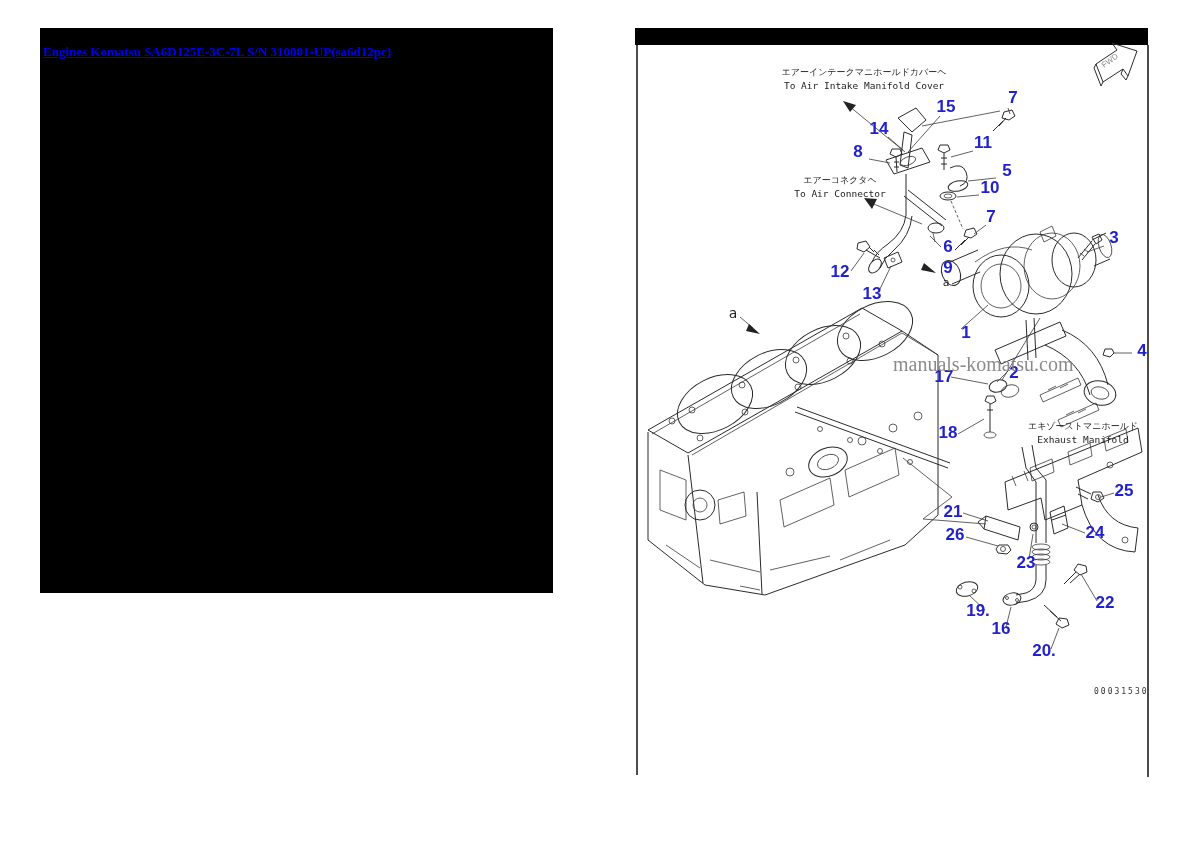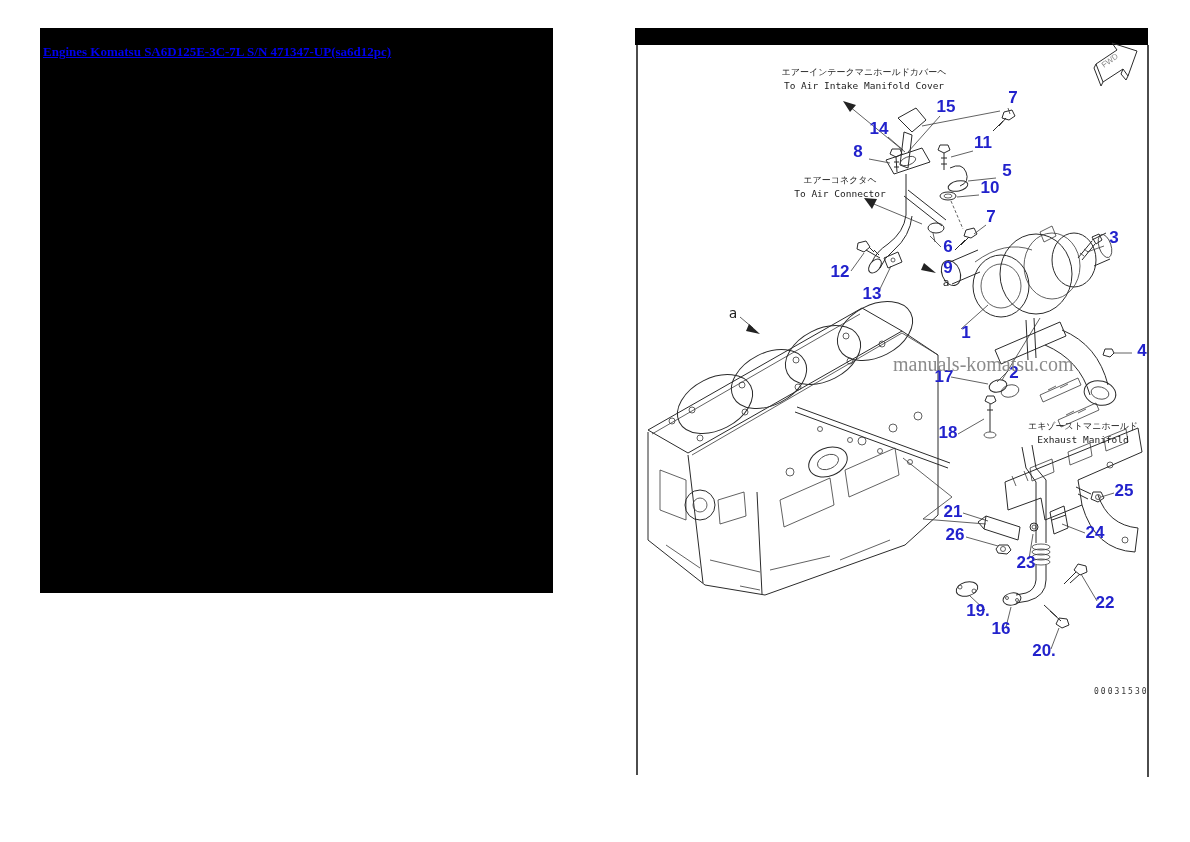--- a/index.html
+++ b/index.html
@@ -19,21 +19,21 @@
   .wm{font-family:"Liberation Serif",serif;font-size:20px;fill:#7f7f7f;opacity:.9;}
   .dwg{font-family:"DejaVu Sans Mono",monospace;font-size:8px;fill:#333;letter-spacing:2px;}
   .fwdt{font-family:"Liberation Sans",sans-serif;font-size:8px;fill:#888;}
 </style>
 </head>
 <body>
 
 <div id="page">
 
   <div id="img-block"></div>
-  <a id="header-link">Engines Komatsu SA6D125E-3C-7L S/N 471347-UP(sa6d12pc)</a>
+  <a id="header-link">Engines Komatsu SA6D125E-3C-7L S/N 310001-UP(sa6d12pc)</a>
 
   <svg width="1190" height="842" viewBox="0 0 1190 842">
 
     <rect x="635" y="28" width="513" height="17" fill="#000"></rect>
     <line x1="637" y1="45" x2="637" y2="775" stroke="#000" stroke-width="1.4"></line>
     <line x1="1148" y1="45" x2="1148" y2="777" stroke="#000" stroke-width="1.4"></line>
 
     <g>
       <polygon points="1096,64 1117,50 1112,43 1137,51 1128,76 1123,69 1103,82" fill="#fff" class="ln"></polygon>
       <path class="ln" d="M1096,64 L1094,68 L1101,86 L1103,82"></path>

